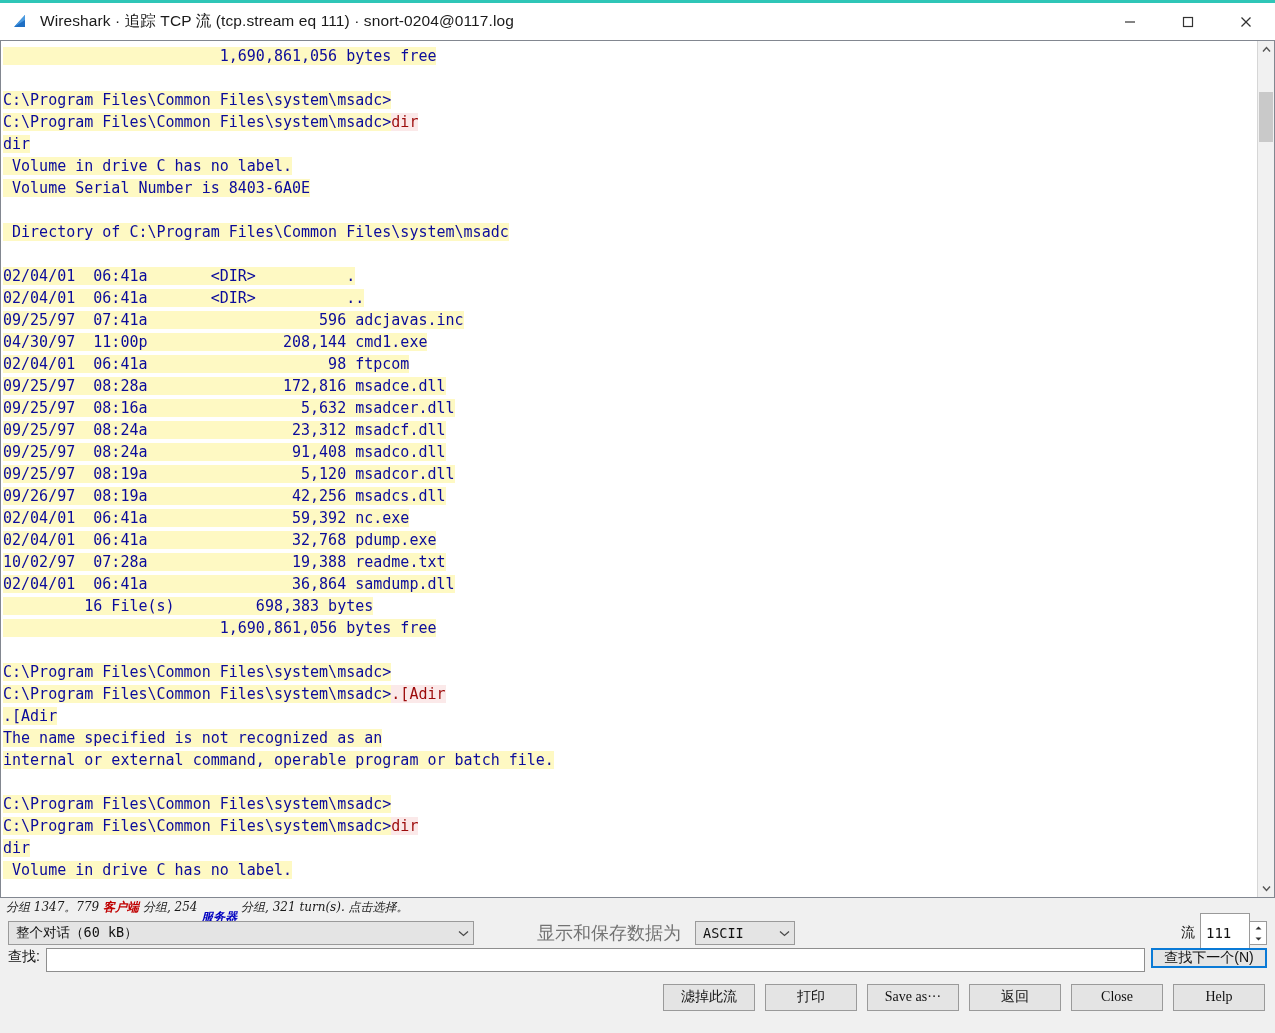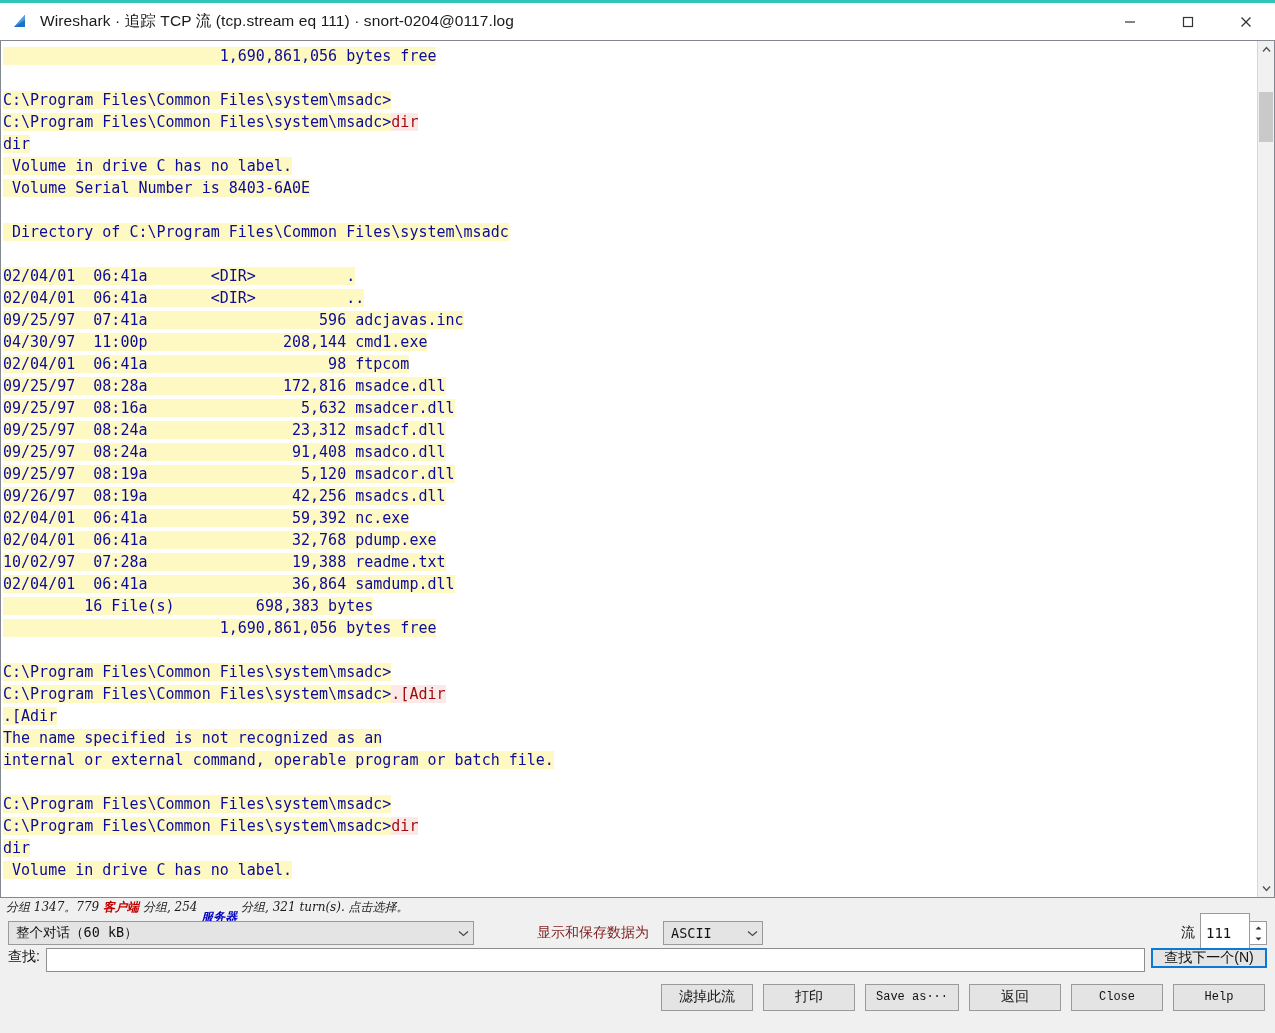--- a/index.html
+++ b/index.html
@@ -169,22 +169,22 @@
     font-size: 14px;
   }
   .combo.mono .cv {
     font-family: "DejaVu Sans Mono", "Liberation Mono", monospace;
     font-size: 13.5px;
   }
   #combo-convo { width: 466px; }
   #combo-ascii { width: 100px; margin-left: 6px; }
   .chev { margin-left: 8px; display: flex; align-items: center; }
   #lbl-showsave {
-    font-size: 14px;
-    color: #7f1d1d;
+    font-size: 18px;
+    color: #737373;
     margin-left: 55px;
     white-space: nowrap;
   }
   #stream-spin-wrap {
     margin-left: auto;
     display: flex;
     align-items: center;
   }
   #lbl-stream {
     font-size: 14px; color: #111; margin-right: 5px;
@@ -262,22 +262,22 @@
     padding: 0 10px;
     background: #e4e4e4;
     border: 1px solid #9a9a9a;
     display: flex; align-items: center; justify-content: center;
     font-size: 14px;
     color: #111;
     cursor: default;
     white-space: nowrap;
   }
   .btn.mono {
-    font-family: Liberation Mono, monospace;
-    font-size: 12px;
+    font-family: Liberation Serif, serif;
+    font-size: 14px;
   }
 </style>
 </head>
 <body>
 
 <div id="window">
 
   <div id="titlebar">
     <div id="app-icon">
       <svg width="18" height="18" viewBox="0 0 18 18">

